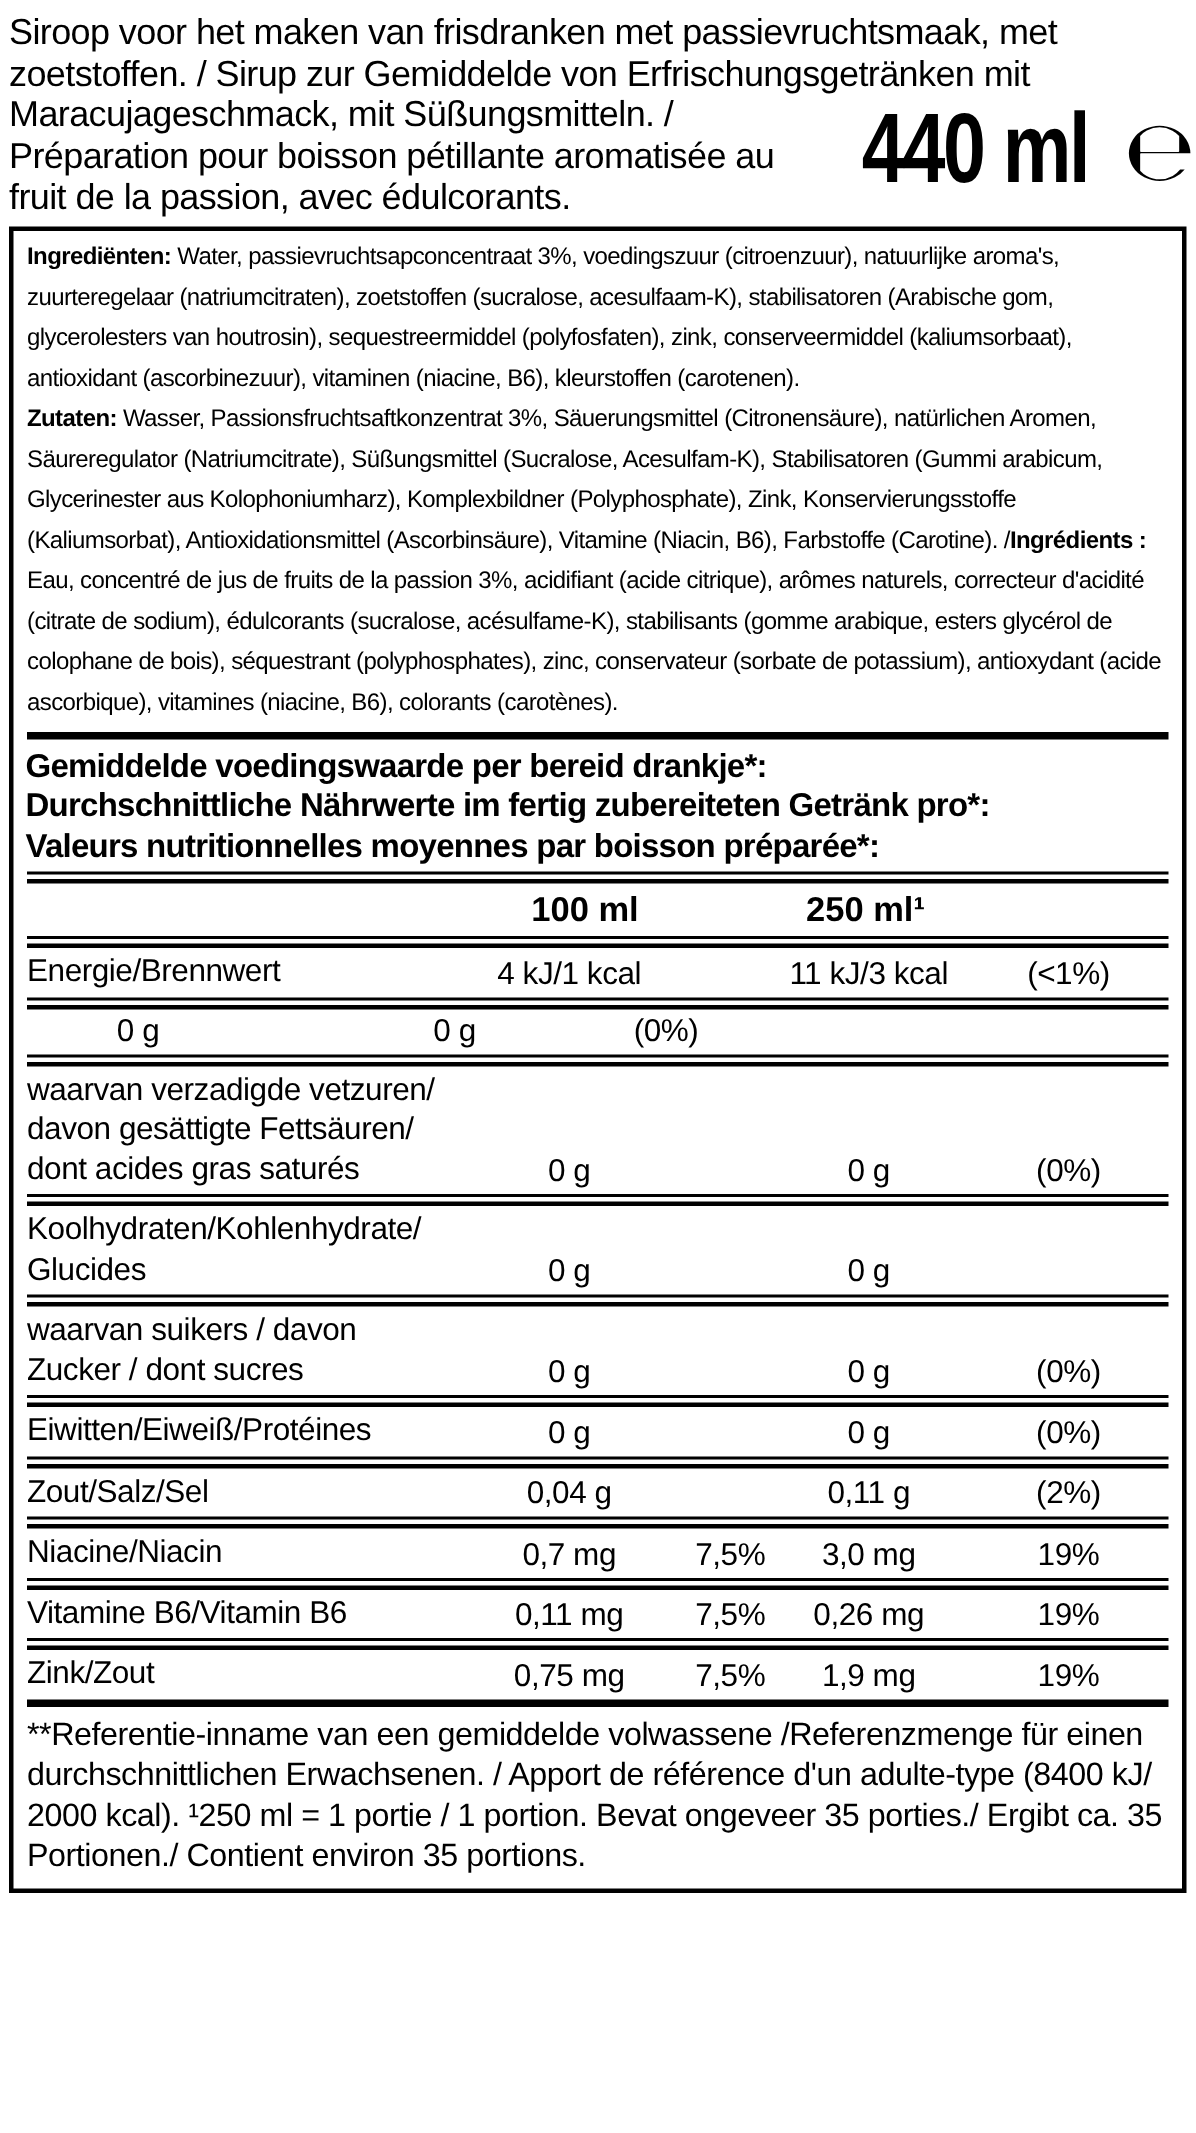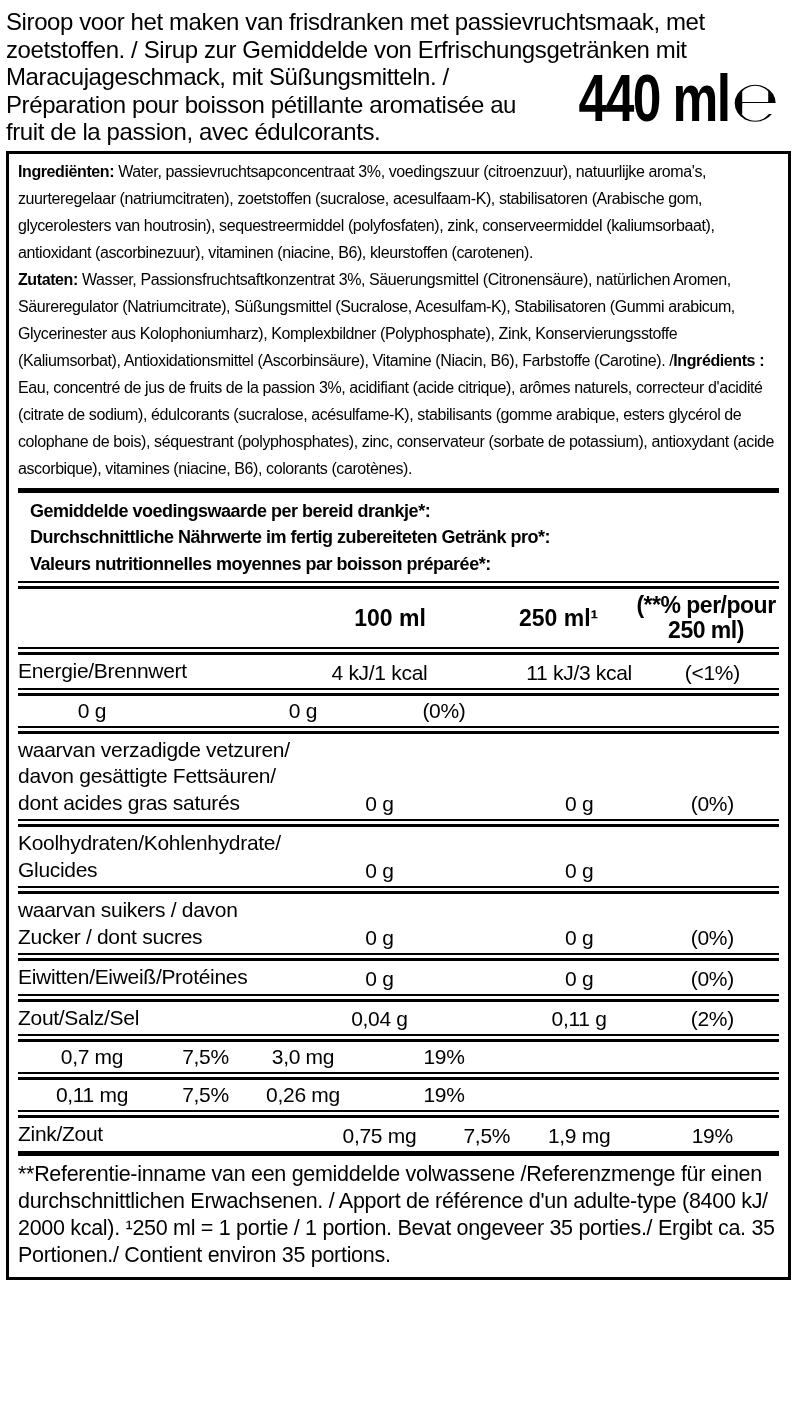--- a/index.html
+++ b/index.html
@@ -3,43 +3,43 @@
 <meta charset="utf-8">
 <style>
   html,body{margin:0;padding:0;background:#fff;color:#000;}
   body{width:797px;height:1422px;overflow:hidden;position:relative;
        font-family:"Liberation Sans",sans-serif;-webkit-font-smoothing:antialiased;}
   .page{padding:8px 4px 0 6px;}
 
   
   .desc{font-size:24px;line-height:27.5px;letter-spacing:-0.4px;white-space:pre-line;
         font-weight:500;width:789px;}
-  .volume{position:absolute;top:66px;right:18px;display:flex;align-items:flex-end;}
+  .volume{position:absolute;top:66px;right:0;display:flex;align-items:flex-end;gap:22px;}
   .volume .num{font-size:66px;font-weight:700;line-height:64px;letter-spacing:-2px;
                transform:scaleX(0.78);transform-origin:right bottom;white-space:nowrap;}
   .volume .esign{font-family:"DejaVu Sans",sans-serif;font-size:56px;line-height:56px;
                  font-weight:400;margin-left:2px;}
 
   
   .box{border:3px solid #000;margin-top:5px;width:779px;}
   .ingredients{padding:4px 8px 6px 9px;font-size:16px;line-height:27px;letter-spacing:-0.4px;}
   .ingredients p{margin:0;}
   .blead{font-weight:700;}
 
   .sep-thick{border-top:5px solid #000;margin:0 9px;}
   .sep-double{border-top:2px solid #000;border-bottom:3px solid #000;height:3px;margin:0 9px;}
 
-  .ntitle{padding:5px 21px 4px;font-size:18px;line-height:26.5px;font-weight:700;letter-spacing:-0.5px;}
+  .ntitle{padding:5px 8px 4px;font-size:22px;line-height:26.5px;font-weight:700;letter-spacing:-0.5px;}
   .ntitle div{white-space:nowrap;}
 
   .nheader{display:flex;align-items:center;margin:4px 9px 4px;font-size:23px;font-weight:bold;}
   .nh-spacer1{width:298px;}
   .nh-100{width:148px;text-align:center;}
   .nh-spacer2{width:55px;}
-  .nh-250{width:116px;}
+  .nh-250{width:116px;text-align:center;}
   .nh-pct{width:142px;text-align:center;white-space:pre-line;line-height:25px;letter-spacing:-0.5px;}
 
   .nrow{display:flex;align-items:flex-end;margin:0 9px;padding:3px 0;font-size:21px;letter-spacing:-0.3px;gap:12px;}
   .nrow .label{width:298px;white-space:pre-line;line-height:26.5px;}
   .nrow .v100{width:148px;text-align:center;}
   .nrow .p100{width:55px;text-align:center;}
   .nrow .v250{width:116px;text-align:center;}
   .nrow .p250{width:142px;text-align:center;}
 
   .footnote{padding:5px 9px 8px;font-size:21.5px;line-height:27px;letter-spacing:-0.3px;}
@@ -75,22 +75,20 @@
       <div>Valeurs nutritionnelles moyennes par boisson préparée*:</div>
     </div>
 
     <div class="sep-double"></div>
 
     <div class="nheader">
       <div class="nh-spacer1"></div>
       <div class="nh-100">100 ml</div>
       <div class="nh-spacer2"></div>
       <div class="nh-250">250 ml¹</div>
-      <div class="nh-pct">(**% per/pour
-250 ml)</div>
     </div>
 
     <div>
         <div class="sep-double"></div>
   <div class="nrow">
     <div class="label">Energie/Brennwert</div>
     <div class="v100">4 kJ/1 kcal</div>
     <div class="p100"></div>
     <div class="v250">11 kJ/3 kcal</div>
     <div class="p250">(&lt;1%)</div>
@@ -141,27 +139,29 @@
 <div class="sep-double"></div>
   <div class="nrow">
     <div class="label">Zout/Salz/Sel</div>
     <div class="v100">0,04 g</div>
     <div class="p100"></div>
     <div class="v250">0,11 g</div>
     <div class="p250">(2%)</div>
   </div>
 <div class="sep-double"></div>
   <div class="nrow">
+    <div class="label">Niacine/Niacin</div>
     <div class="v100">0,7 mg</div>
     <div class="p100">7,5%</div>
     <div class="v250">3,0 mg</div>
     <div class="p250">19%</div>
   </div>
 <div class="sep-double"></div>
   <div class="nrow">
+    <div class="label">Vitamine B6/Vitamin B6</div>
     <div class="v100">0,11 mg</div>
     <div class="p100">7,5%</div>
     <div class="v250">0,26 mg</div>
     <div class="p250">19%</div>
   </div>
 <div class="sep-double"></div>
   <div class="nrow">
     <div class="label">Zink/Zout</div>
     <div class="v100">0,75 mg</div>
     <div class="p100">7,5%</div>

